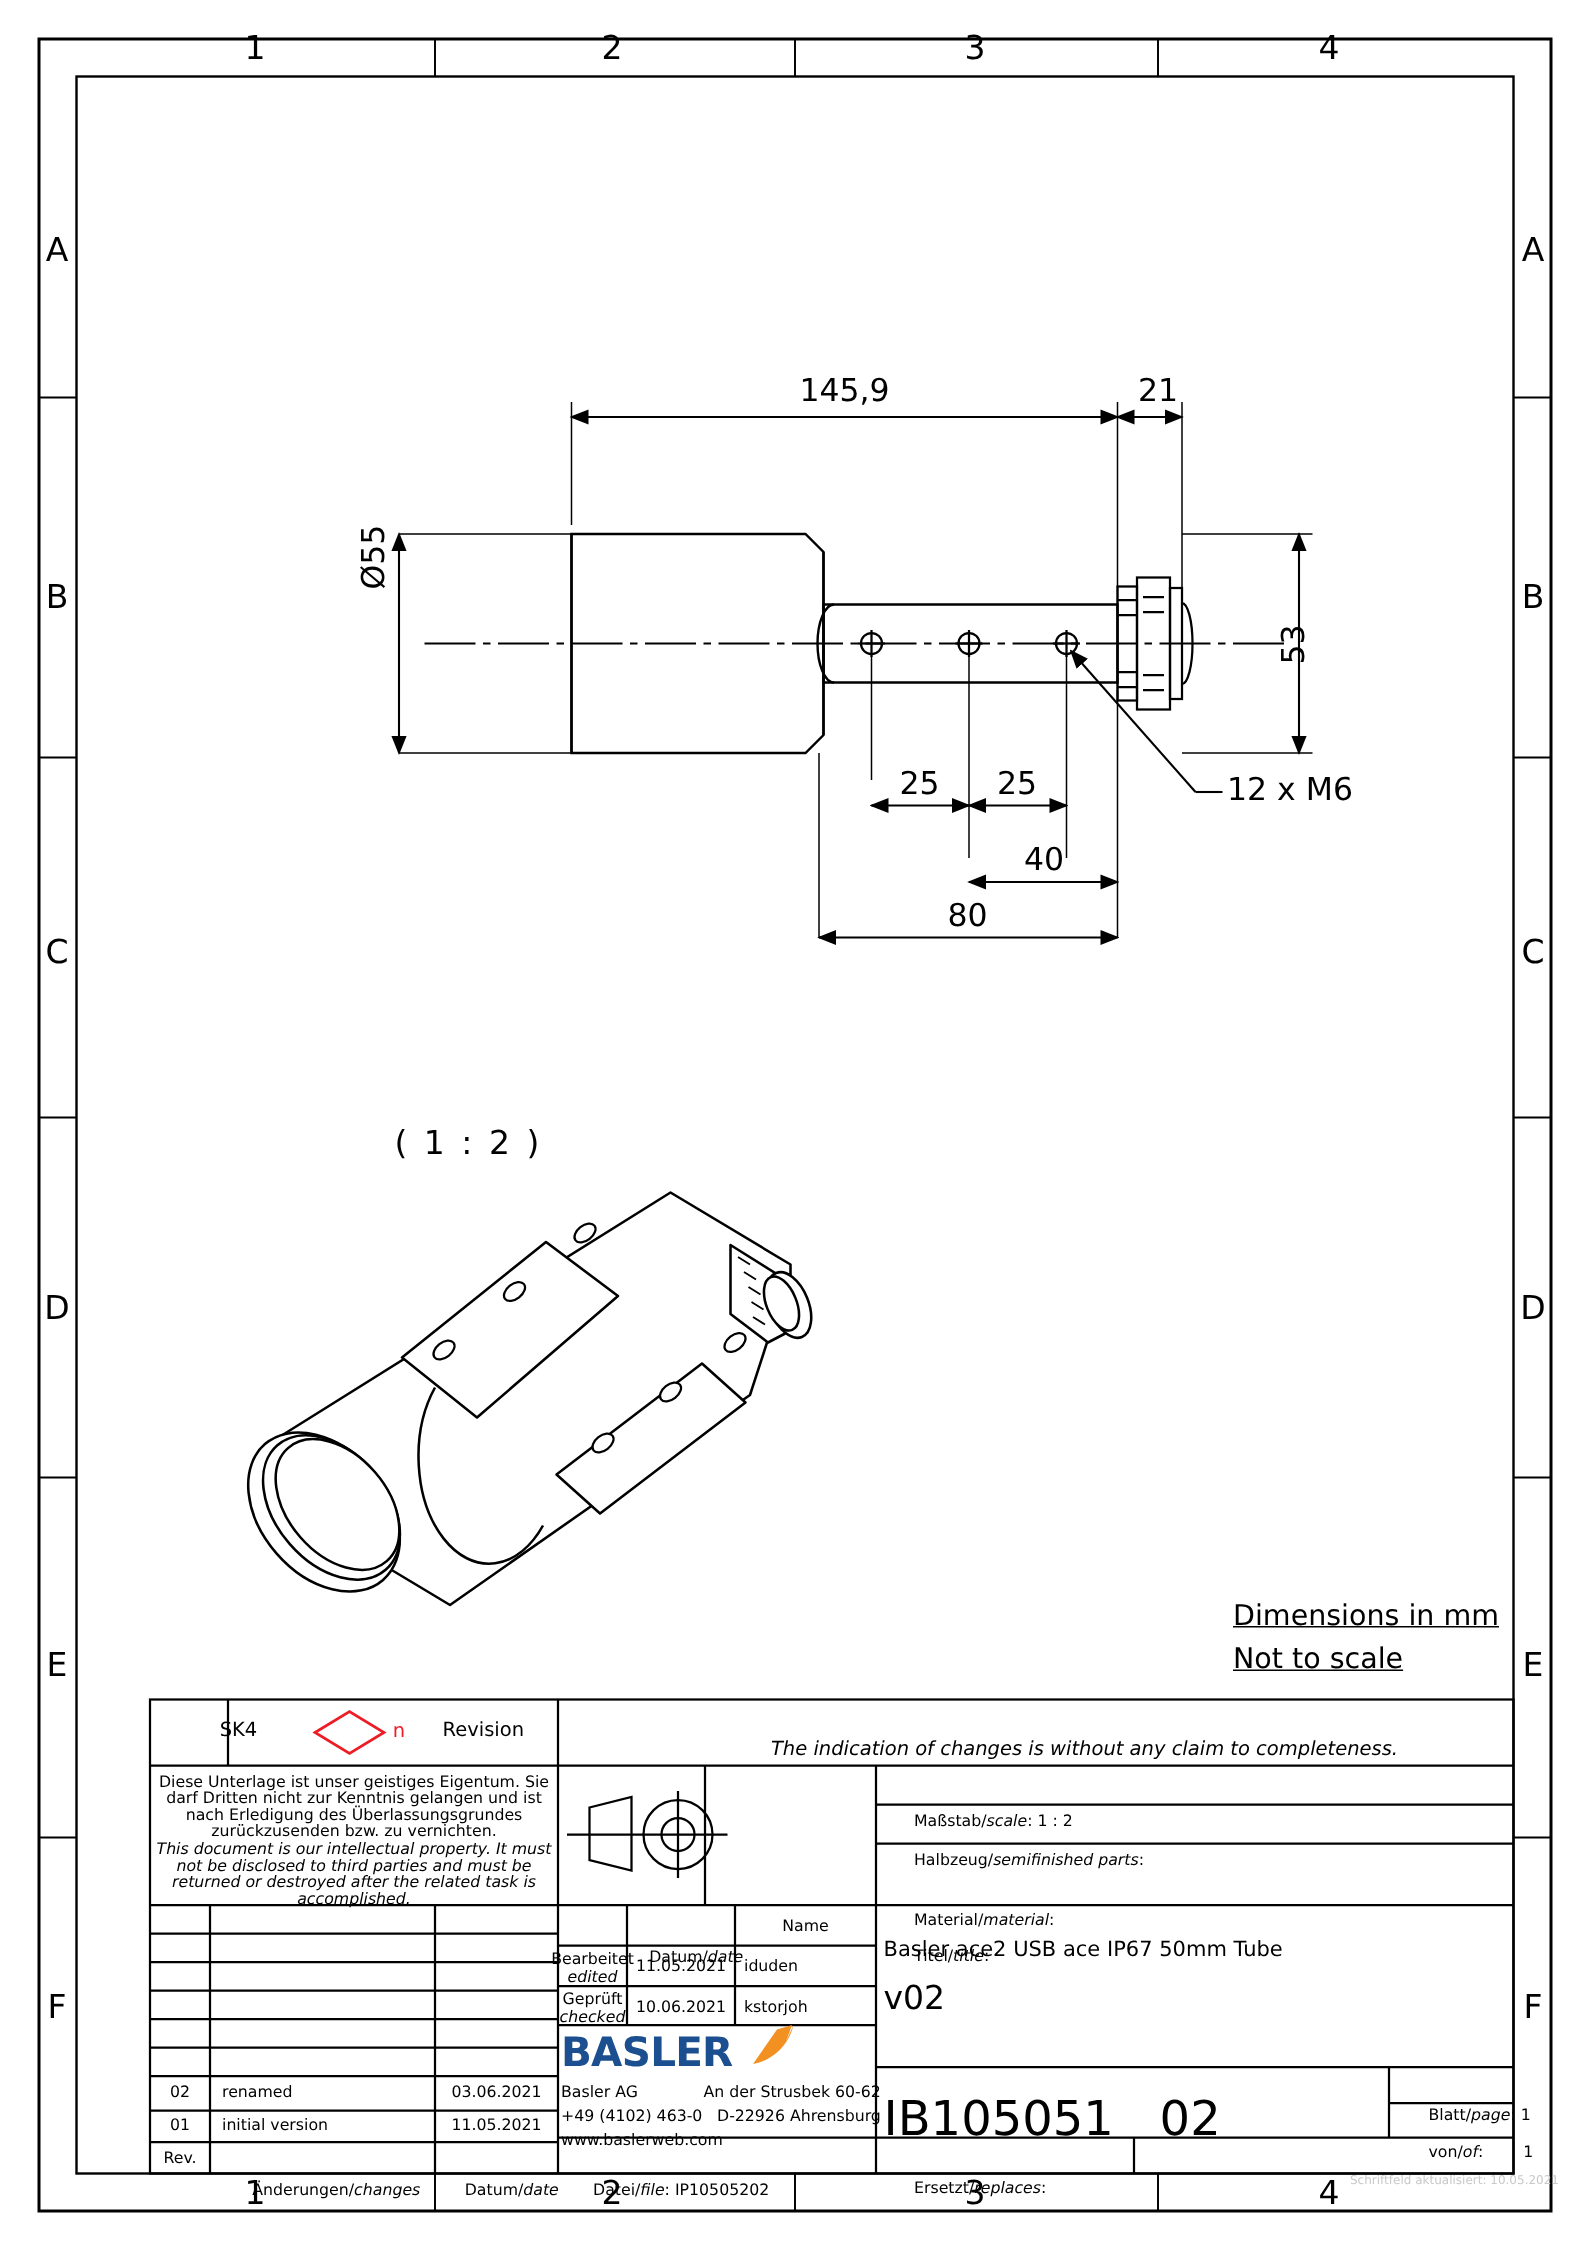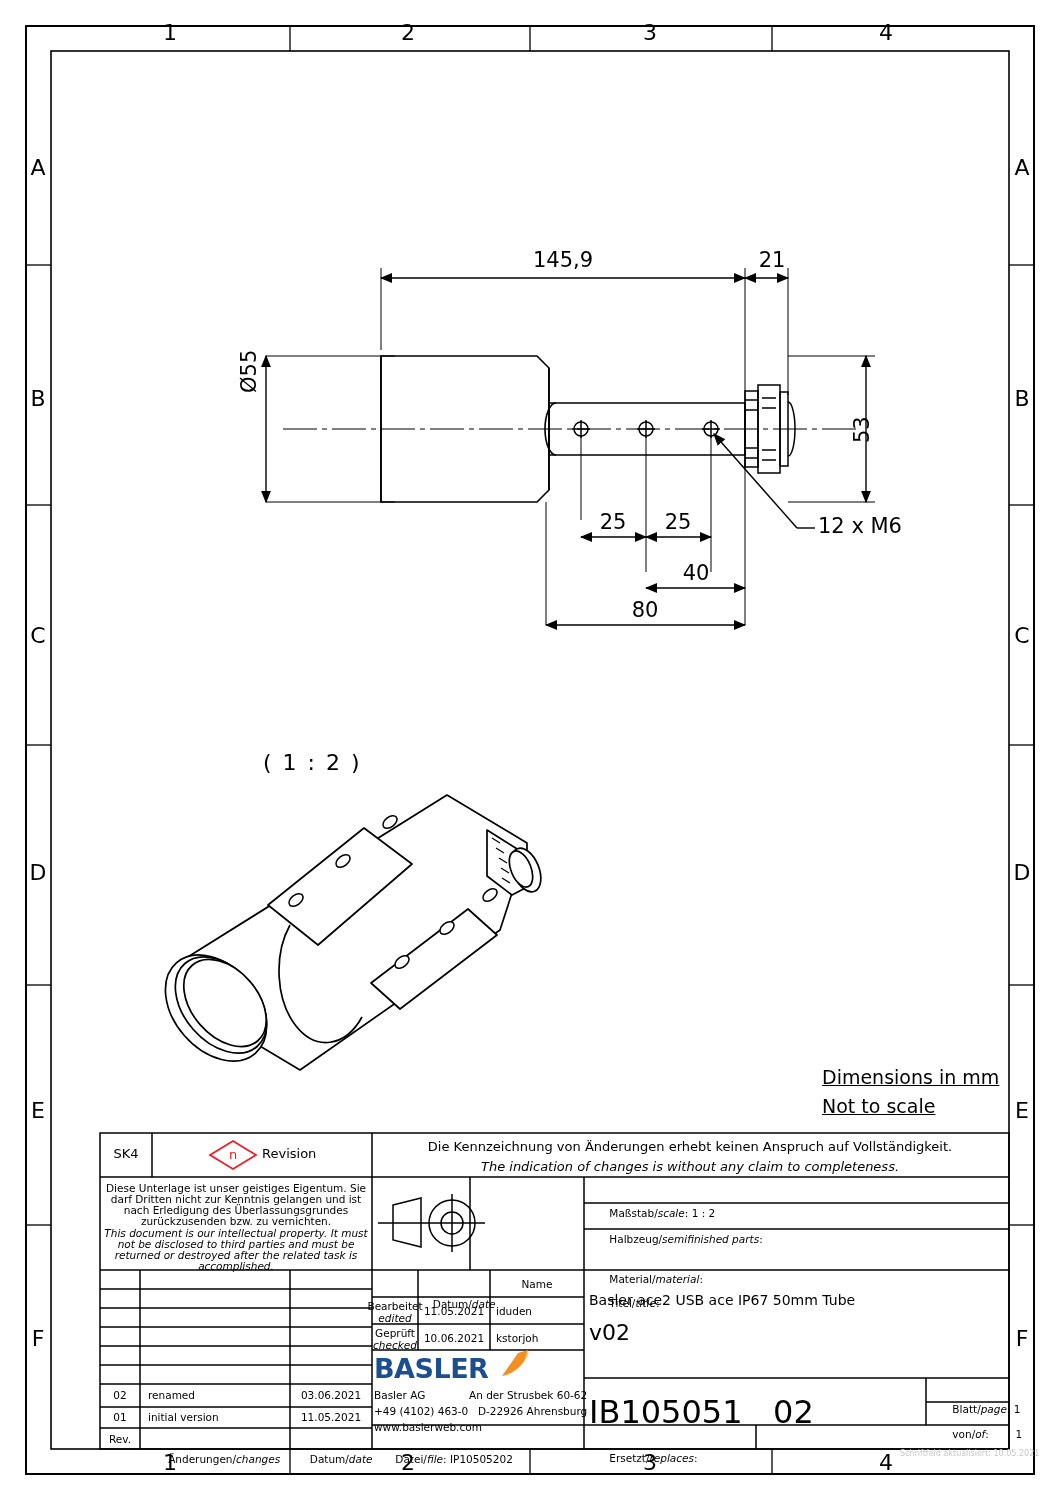--- a/index.html
+++ b/index.html
@@ -8,21 +8,21 @@
   .sheet{position:absolute;left:0;top:0;width:1060px;height:1500px;overflow:hidden;}
   svg.layer{position:absolute;left:0;top:0;width:1060px;height:1500px;}
   
   .t{position:absolute;white-space:pre;line-height:1;}
   .zone{font-size:22px;}
   .dim{font-size:21px;}
   .note{font-size:19px;text-decoration:underline;}
   .scalelbl{font-size:22px;letter-spacing:2px;}
   .tb{font-size:10.5px;}
   .tbi{font-size:10.5px;font-style:italic;}
-  .tb13{font-size:13px;}
+  .tb13{font-size:13px;margin-left:33px;}
   .ital{font-style:italic;}
   .ctr{text-align:center;transform:translateX(-50%);}
   .faint{color:#c9c9c9;font-size:8px;}
   .basler-logo{color:#1b4f8f;font-weight:bold;font-size:27px;letter-spacing:-0.5px;
                font-family:"DejaVu Sans","Liberation Sans",sans-serif;}
 </style>
 </head>
 <body>
 
 <div class="sheet">
@@ -271,21 +271,20 @@
       <circle cx="452" cy="1223" r="11"></circle>
       <line x1="378" y1="1223" x2="485" y2="1223"></line>
       <line x1="452" y1="1194" x2="452" y2="1252"></line>
     </g>
   </svg>
 
   <div class="t tb13 ctr" style="left:126px;top:1147px">SK4</div>
   <div class="t tb13 ctr" style="left:233px;top:1148px;color:#ee1c25">n</div>
   <div class="t tb13" style="left:262px;top:1147px">Revision</div>
 
-  <div class="t tb13 ctr" style="left:690px;top:1140px">Die Kennzeichnung von Änderungen erhebt keinen Anspruch auf Vollständigkeit.</div>
   <div class="t tb13 ctr ital" style="left:690px;top:1160px">The indication of changes is without any claim to completeness.</div>
 
   <div class="t tb ctr" style="left:236px;top:1183px">Diese Unterlage ist unser geistiges Eigentum. Sie</div>
   <div class="t tb ctr" style="left:236px;top:1194px">darf Dritten nicht zur Kenntnis gelangen und ist</div>
   <div class="t tb ctr" style="left:236px;top:1205px">nach Erledigung des Überlassungsgrundes</div>
   <div class="t tb ctr" style="left:236px;top:1216px">zurückzusenden bzw. zu vernichten.</div>
   <div class="t tbi ctr" style="left:236px;top:1228px">This document is our intellectual property. It must</div>
   <div class="t tbi ctr" style="left:236px;top:1239px">not be disclosed to third parties and must be</div>
   <div class="t tbi ctr" style="left:236px;top:1250px">returned or destroyed after the related task is</div>
   <div class="t tbi ctr" style="left:236px;top:1261px">accomplished.</div>

